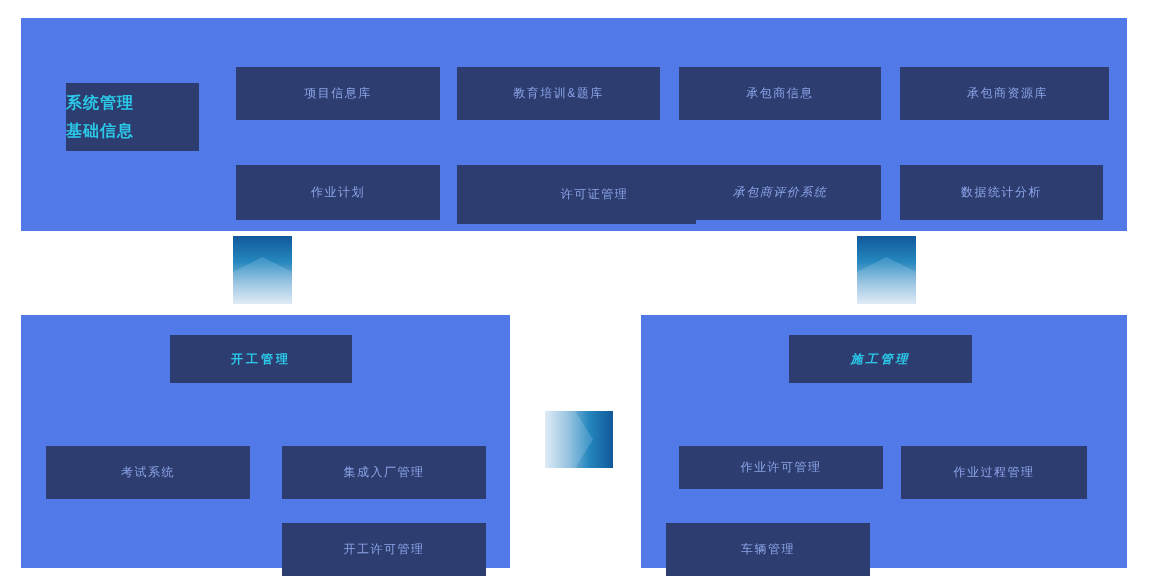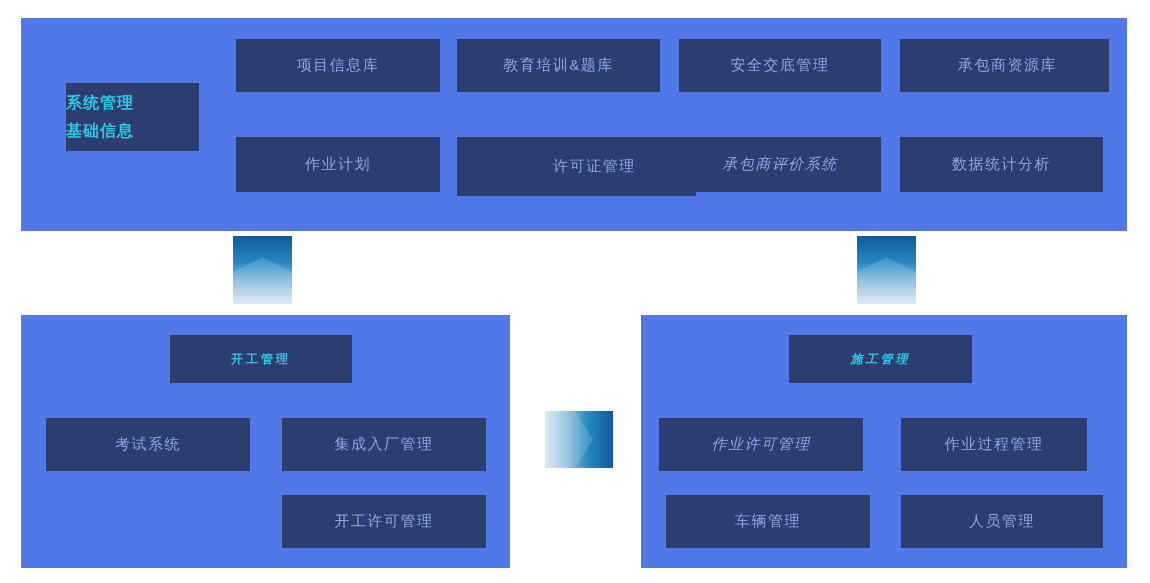--- a/index.html
+++ b/index.html
@@ -19,23 +19,24 @@
     position: absolute;
     background: #517AE8;
   }
   .module-box {
     position: absolute;
     background: #2E3D6F;
     color: #8BA4E8;
     display: flex;
     align-items: center;
     justify-content: center;
-    font-size: 15px;
+    font-size: 12px;
     letter-spacing: 1.5px;
     white-space: nowrap;
+    margin-top: 28px;
   }
   .title-box {
     position: absolute;
     background: #2E3D6F;
     color: #2BC8E8;
     display: flex;
     align-items: center;
     justify-content: center;
     font-size: 12px;
     font-weight: 700;
@@ -92,21 +93,21 @@
 
   <section class="panel" style="left:21px; top:18px; width:1106px; height:213px;">
 
     <div class="side-label" style="left:45px; top:65px; width:133px; height:68px;">
       <div>系统管理</div>
       <div>基础信息</div>
     </div>
 
     <div class="module-box" style="left:215px; top:21px; width:204px; height:53px;">项目信息库</div>
     <div class="module-box" style="left:436px; top:21px; width:203px; height:53px;">教育培训&amp;题库</div>
-    <div class="module-box" style="left:658px; top:21px; width:202px; height:53px;">安全交底管理</div>
+    <div class="module-box" style="left:658px; top:21px; width:202px; height:53px;">承包商信息</div>
     <div class="module-box" style="left:879px; top:21px; width:203px; height:53px;padding-left:6px;">承包商资源库</div>
 
     <div class="module-box" style="left:215px; top:119px; width:204px; height:55px;text-align:right;">作业计划</div>
     <div class="module-box" style="left:436px; top:119px; width:203px; height:59px;padding-left:36px;">许可证管理</div>
     <div class="module-box" style="left:658px; top:119px; width:202px; height:55px;font-style:italic;">承包商评价系统</div>
     <div class="module-box" style="left:879px; top:119px; width:203px; height:55px;">数据统计分析</div>
   </section>
 
   <div class="connector" style="left:233px; top:236px;">
     <svg width="59" height="68" viewBox="0 0 59 68">
@@ -135,19 +136,18 @@
 
     <div class="module-box" style="left:25px; top:103px; width:204px; height:53px;">考试系统</div>
     <div class="module-box" style="left:261px; top:103px; width:204px; height:53px;">集成入厂管理</div>
     <div class="module-box" style="left:261px; top:180px; width:204px; height:53px;">开工许可管理</div>
   </section>
 
   <section class="panel" style="left:641px; top:315px; width:486px; height:253px;">
 
     <div class="title-box" style="left:148px; top:20px; width:183px; height:48px;font-style:italic;">施工管理</div>
 
-    <div class="module-box" style="left:18px; top:103px; width:204px; height:53px;font-style:italic;">作业许可管理</div>
+    <div class="module-box" style="left:38px; top:103px; width:204px; height:43px;">作业许可管理</div>
     <div class="module-box" style="left:260px; top:103px; width:186px; height:53px;">作业过程管理</div>
     <div class="module-box" style="left:25px; top:180px; width:204px; height:53px;">车辆管理</div>
-    <div class="module-box" style="left:260px; top:180px; width:202px; height:53px;">人员管理</div>
   </section>
 
 </div>
 
 </body></html>

